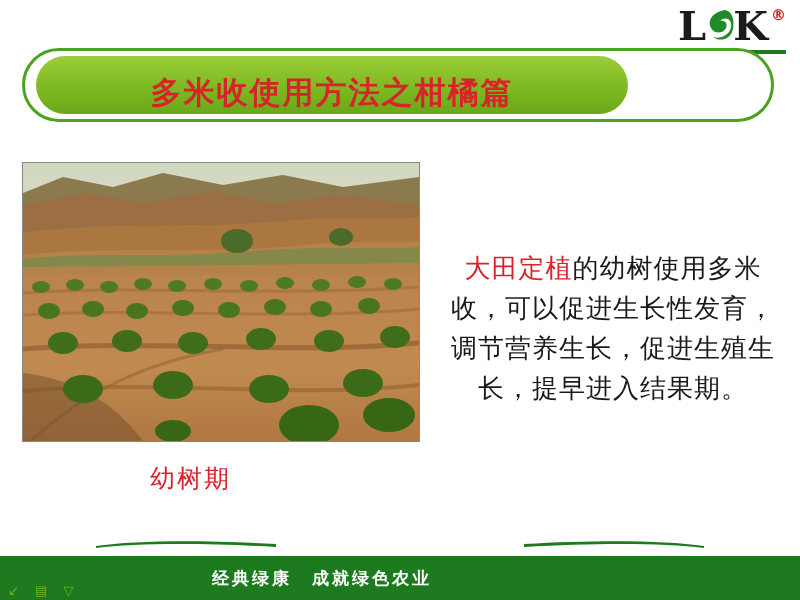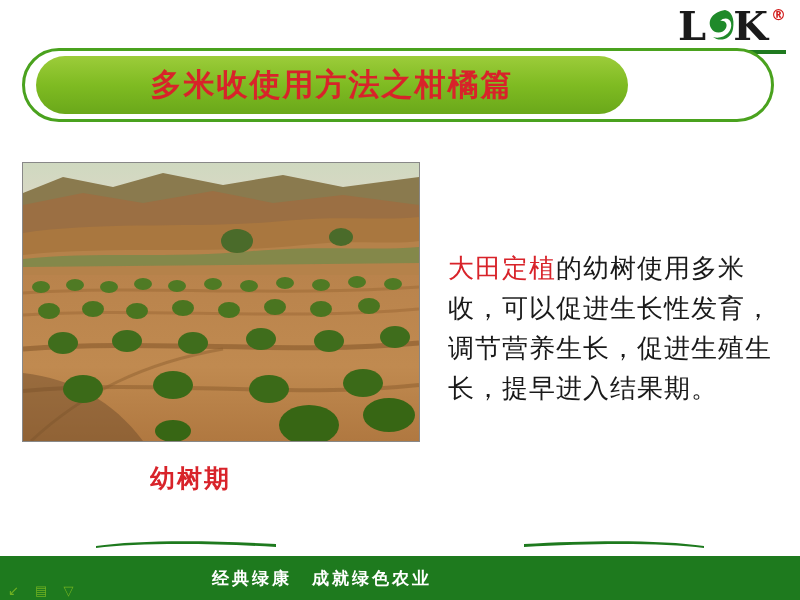--- a/index.html
+++ b/index.html
@@ -79,21 +79,21 @@
   .title-inner {
     position: absolute;
     left: 36px;
     top: 56px;
     width: 592px;
     height: 58px;
     background: linear-gradient(to bottom, #9ccc3a 0%, #7fbb22 50%, #6aa81a 100%);
     border-radius: 29px;
     box-sizing: border-box;
     display: flex;
-    align-items: center;
+    align-items: flex-end;
     justify-content: center;
   }
   .title-text {
     color: #d8232a;
     font-size: 31px;
     font-weight: bold;
     letter-spacing: 2px;
     font-family: "DejaVu Sans", "Liberation Sans", sans-serif;
   }
 
@@ -110,34 +110,35 @@
     background: #c08a50;
   }
   .photo svg { display: block; }
 
   .caption {
     position: absolute;
     left: 150px;
     top: 462px;
     color: #d8232a;
     font-size: 25px;
-    font-weight: bold;
+    font-weight: normal;
     letter-spacing: 2px;
   }
 
   
   .body-text {
     position: absolute;
     left: 448px;
     top: 248px;
     width: 330px;
     font-size: 26px;
     line-height: 40px;
     color: #1a1a1a;
     letter-spacing: 1px;
+    text-align: center;
   }
   .hl {
     color: #d8232a;
   }
 
   
   .footer-band {
     position: absolute;
     left: 0;
     bottom: 0;

